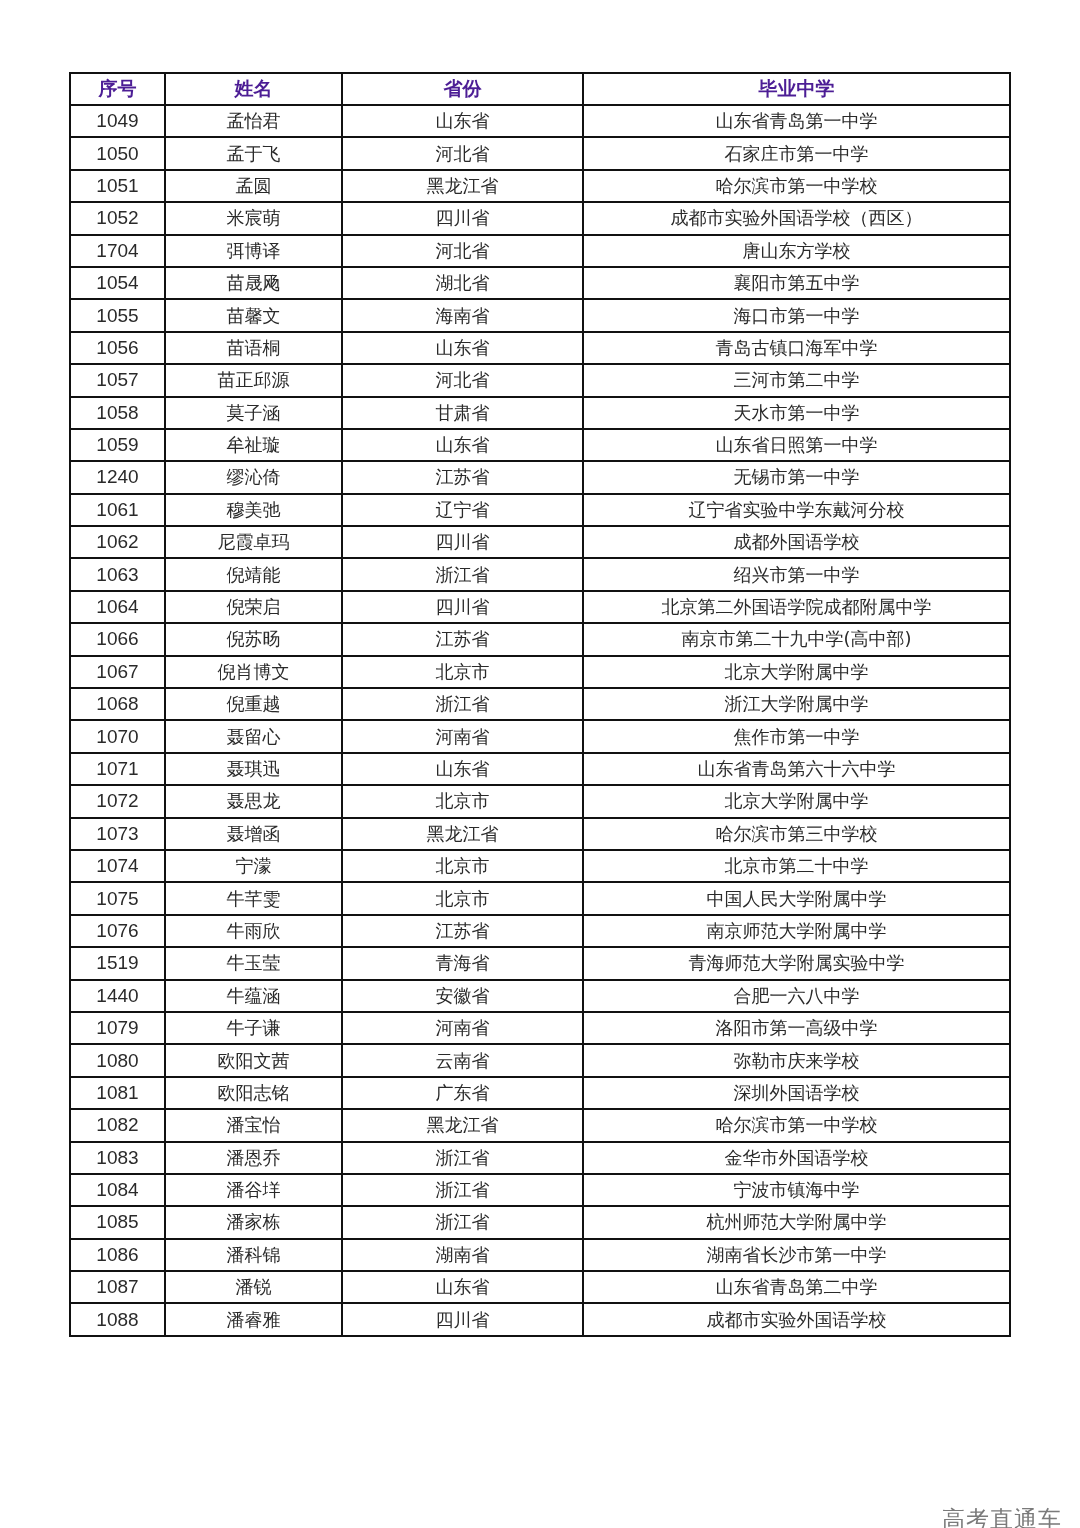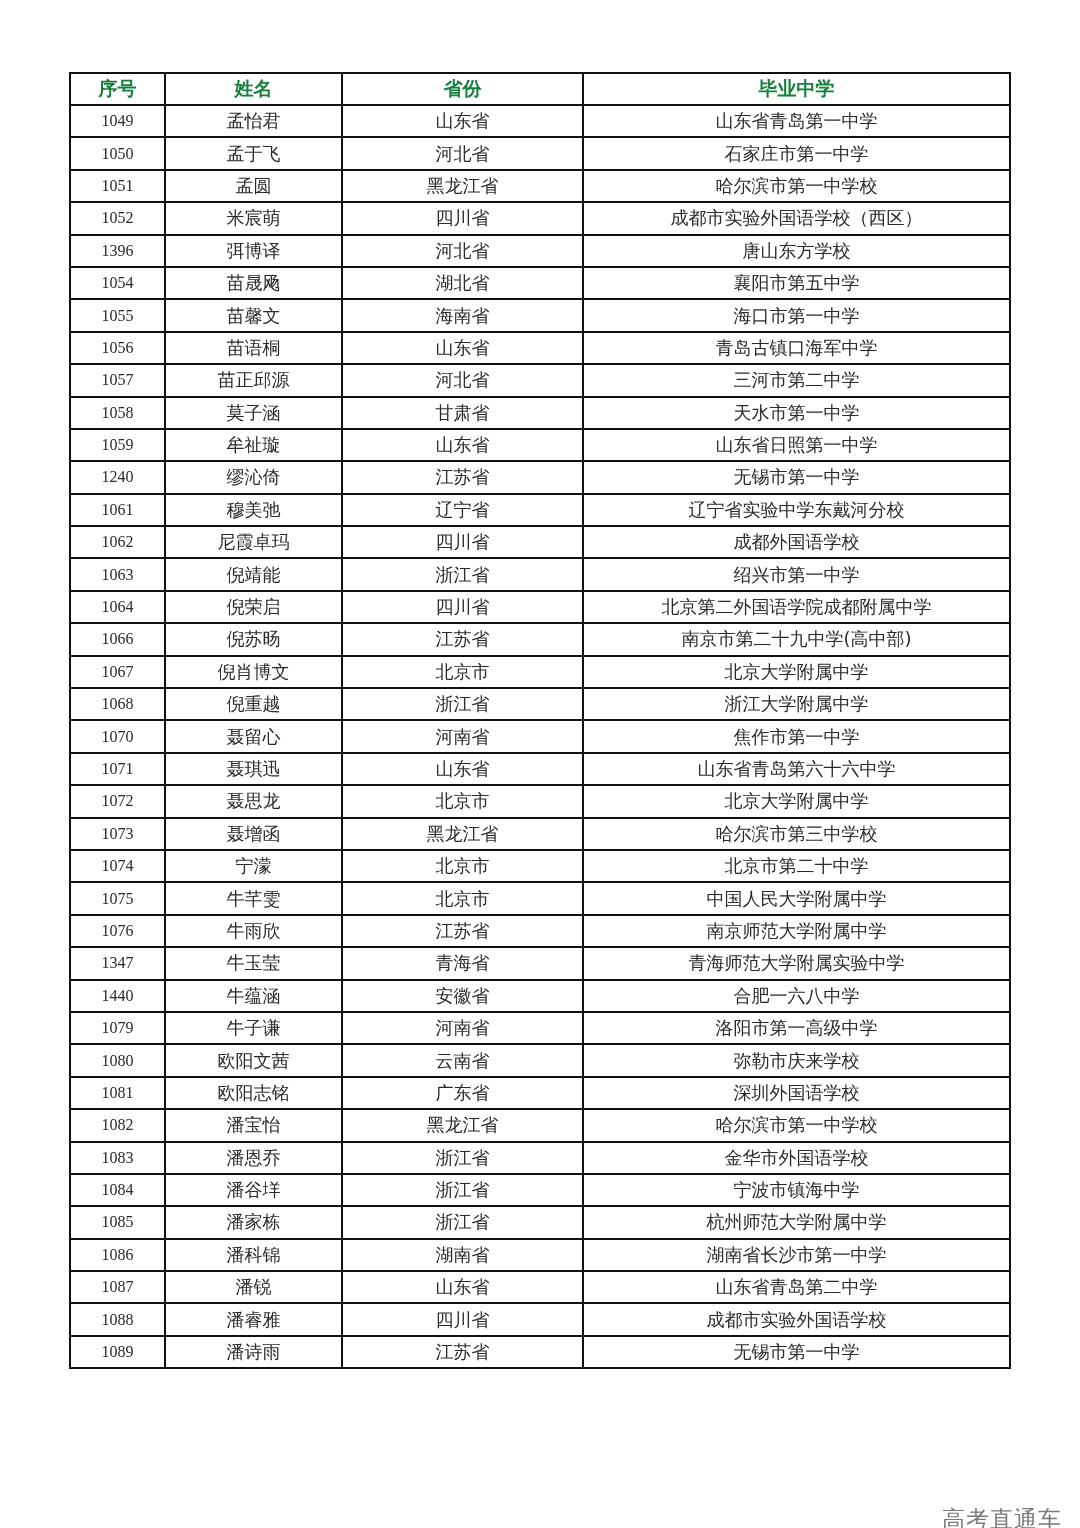--- a/index.html
+++ b/index.html
@@ -35,31 +35,31 @@
       text-align: center;
       vertical-align: middle;
       padding: 0;
       white-space: nowrap;
       overflow: hidden;
     }
     th {
       height: 30px;
       font-size: 19px;
       font-weight: bold;
-      color: #15803d;
+      color: #4c1d95;
     }
     td {
       height: 30.4px;
       font-size: 18px;
       font-weight: normal;
       color: #2a2a2a;
     }
     td.num {
-      font-family: Liberation Serif, serif;
-      font-size: 16px;
+      font-family: Liberation Sans, sans-serif;
+      font-size: 19px;
     }
     .watermark {
       position: absolute;
       left: 942px;
       top: 1474px;
       font-size: 23px;
       color: #7a7a7a;
       letter-spacing: 1px;
       margin-top: 30px;
     }
@@ -102,21 +102,21 @@
           <td>黑龙江省</td>
           <td>哈尔滨市第一中学校</td>
         </tr>
         <tr>
           <td class="num">1052</td>
           <td>米宸萌</td>
           <td>四川省</td>
           <td>成都市实验外国语学校（西区）</td>
         </tr>
         <tr>
-          <td class="num">1396</td>
+          <td class="num">1704</td>
           <td>弭博译</td>
           <td>河北省</td>
           <td>唐山东方学校</td>
         </tr>
         <tr>
           <td class="num">1054</td>
           <td>苗晟飏</td>
           <td>湖北省</td>
           <td>襄阳市第五中学</td>
         </tr>
@@ -234,21 +234,21 @@
           <td>北京市</td>
           <td>中国人民大学附属中学</td>
         </tr>
         <tr>
           <td class="num">1076</td>
           <td>牛雨欣</td>
           <td>江苏省</td>
           <td>南京师范大学附属中学</td>
         </tr>
         <tr>
-          <td class="num">1347</td>
+          <td class="num">1519</td>
           <td>牛玉莹</td>
           <td>青海省</td>
           <td>青海师范大学附属实验中学</td>
         </tr>
         <tr>
           <td class="num">1440</td>
           <td>牛蕴涵</td>
           <td>安徽省</td>
           <td>合肥一六八中学</td>
         </tr>
@@ -304,24 +304,18 @@
           <td class="num">1087</td>
           <td>潘锐</td>
           <td>山东省</td>
           <td>山东省青岛第二中学</td>
         </tr>
         <tr>
           <td class="num">1088</td>
           <td>潘睿雅</td>
           <td>四川省</td>
           <td>成都市实验外国语学校</td>
-        </tr>
-        <tr>
-          <td class="num">1089</td>
-          <td>潘诗雨</td>
-          <td>江苏省</td>
-          <td>无锡市第一中学</td>
         </tr>
       </tbody>
   </table>
 </div>
 
 <div class="watermark">高考直通车</div>
 
 </body></html>

